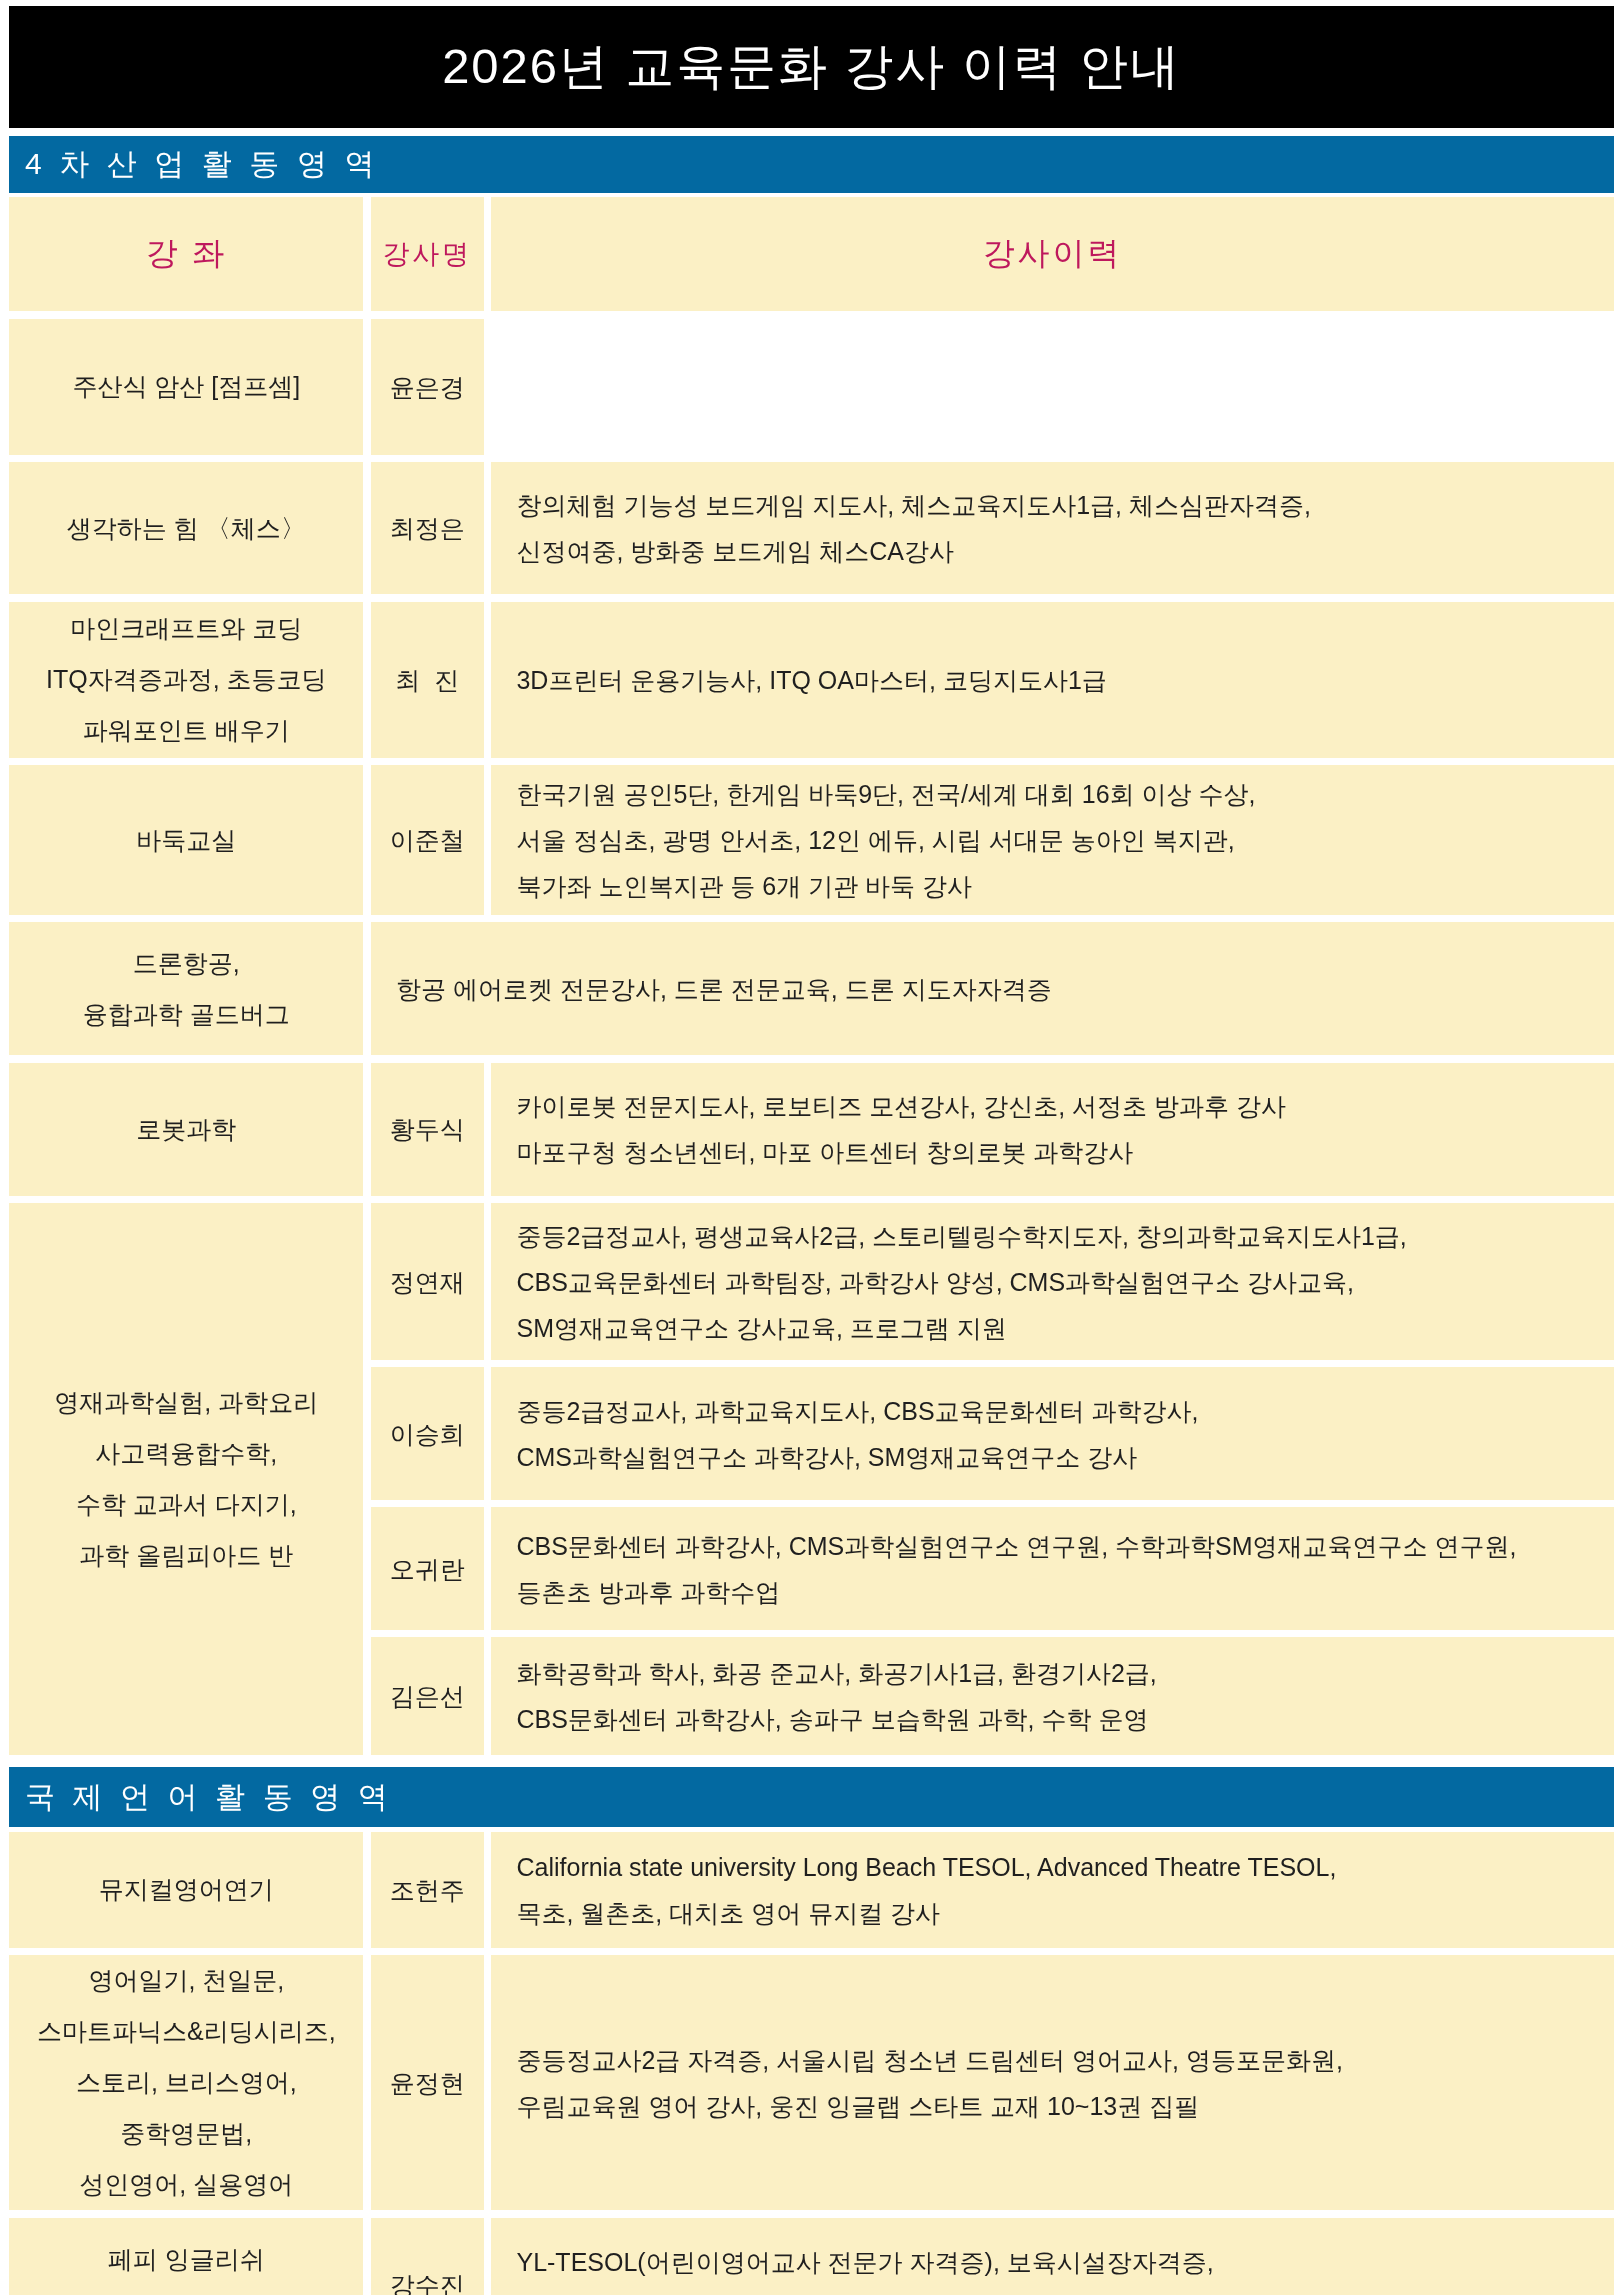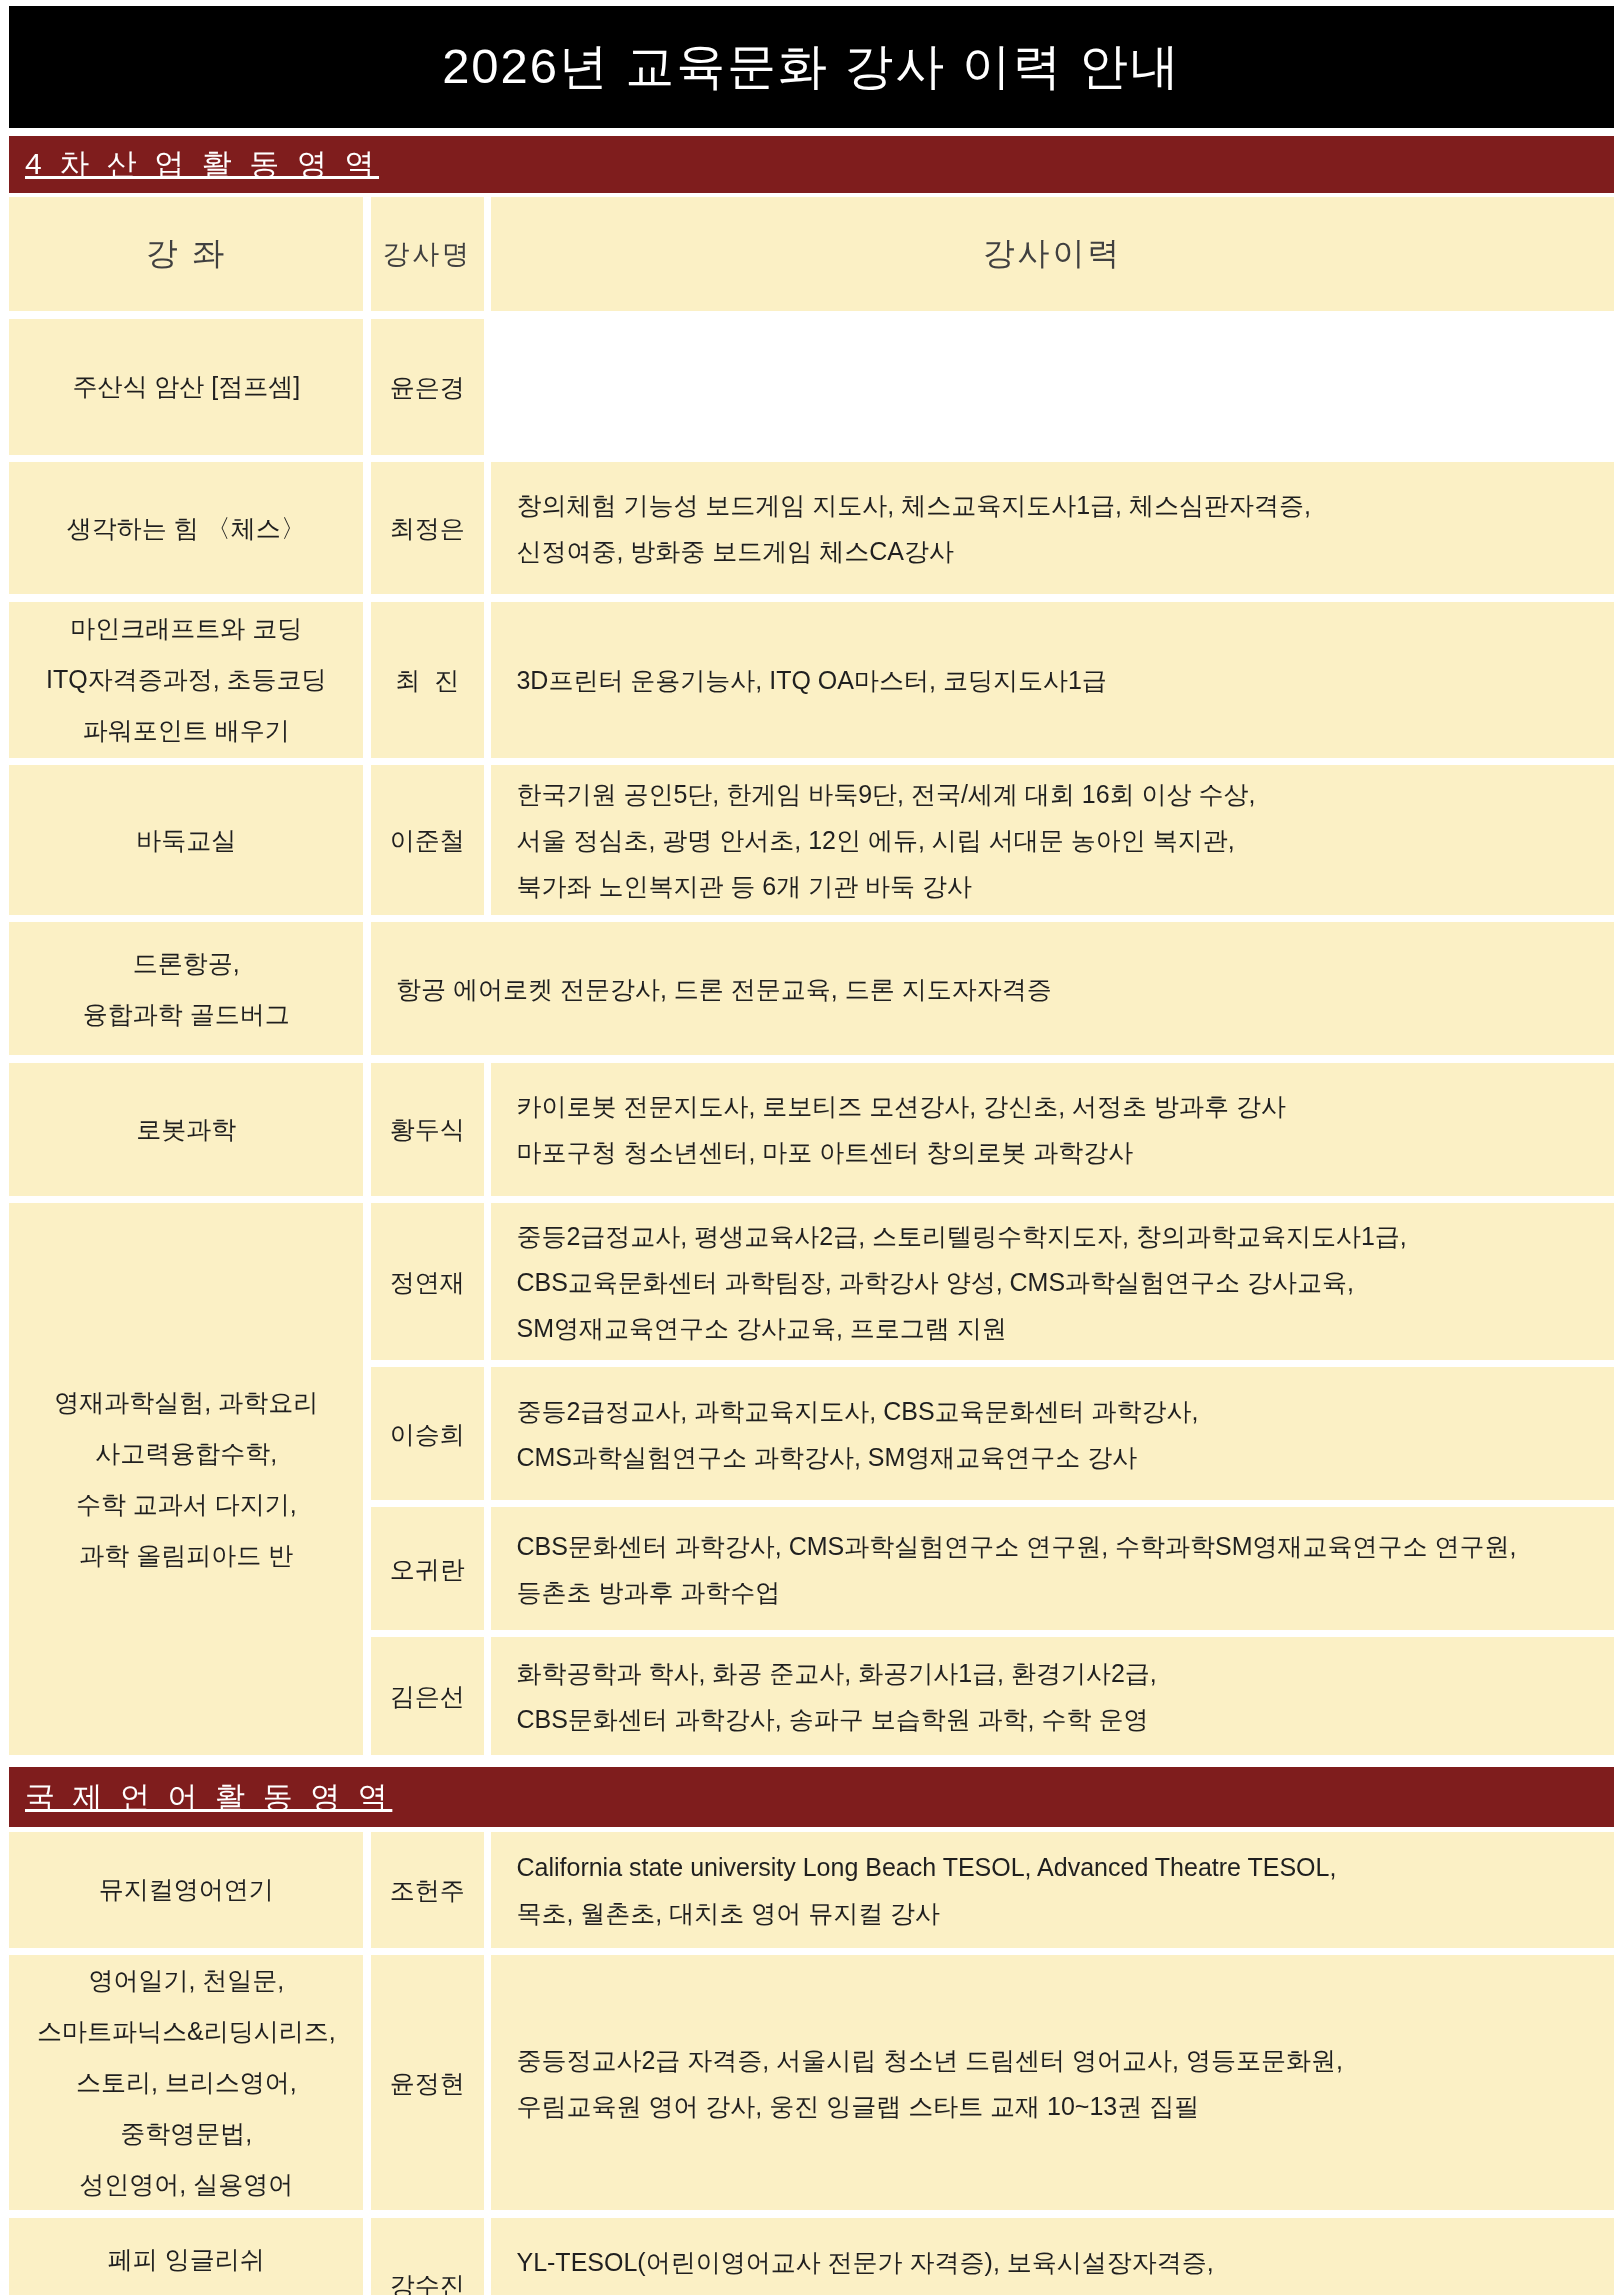--- a/index.html
+++ b/index.html
@@ -10,42 +10,42 @@
     color:#1f1f1f;
   }
   .page { width:1623px; height:2295px; padding:5.6px 9.3px 0 9.3px; }
 
   .title-bar {
     height:122px; background:#000000; color:#ffffff;
     display:flex; align-items:center; justify-content:center;
     font-size:49px; font-weight:400; letter-spacing:1.9px;
   }
   .section-bar {
-    margin-top:8.3px; height:57px; background:#7f1d1d; color:#ffffff;
+    margin-top:8.3px; height:57px; background:#0369a1; color:#ffffff;
     display:flex; align-items:center; padding-left:15.7px;
-    font-size:30px; font-weight:300; letter-spacing:4.6px;text-decoration:underline;
+    font-size:30px; font-weight:300; letter-spacing:4.6px;
   }
   .section-bar.second { margin-top:12px; height:60px; }
 
   .tbl { margin-top:4.6px; }
   .row { display:flex; margin-bottom:7.4px; }
   .cell {
     background:#fbf0c5;
     display:flex; flex-direction:column; justify-content:center;
   }
   .course-cell { width:354px; margin-right:7.4px; align-items:center; text-align:center; }
   .name-cell   { width:113px; margin-right:7.4px; align-items:center; text-align:center; white-space:pre-wrap; }
   .hist-cell   { flex:1; align-items:flex-start; padding-left:25.4px; text-align:left; }
 
   .line   { font-size:25px; line-height:46px; font-weight:300; }
   .c-line { font-size:25px; line-height:51px; font-weight:300; }
   .n-line { font-size:25px; line-height:46px; font-weight:300; }
 
   .header-row .cell { justify-content:center; align-items:center; }
-  .hdr { color:#404040; font-size:32px; font-weight:300; letter-spacing:2.8px; }
+  .hdr { color:#be185d; font-size:32px; font-weight:300; letter-spacing:2.8px; }
   .hdr-small { font-size:27px; }
   .header-row .hist-cell { padding-left:0; align-items:center; text-align:center; }
 
   
   .merged { display:flex; margin-bottom:7.4px; }
   .merged .course-cell { width:354px; margin-right:7.4px; }
   .merged-right { flex:1; display:flex; flex-direction:column; }
   .sub-row { display:flex; margin-bottom:7px; }
   .sub-row:last-child { margin-bottom:0; }
   .sub-row .name-cell { width:113px; }

